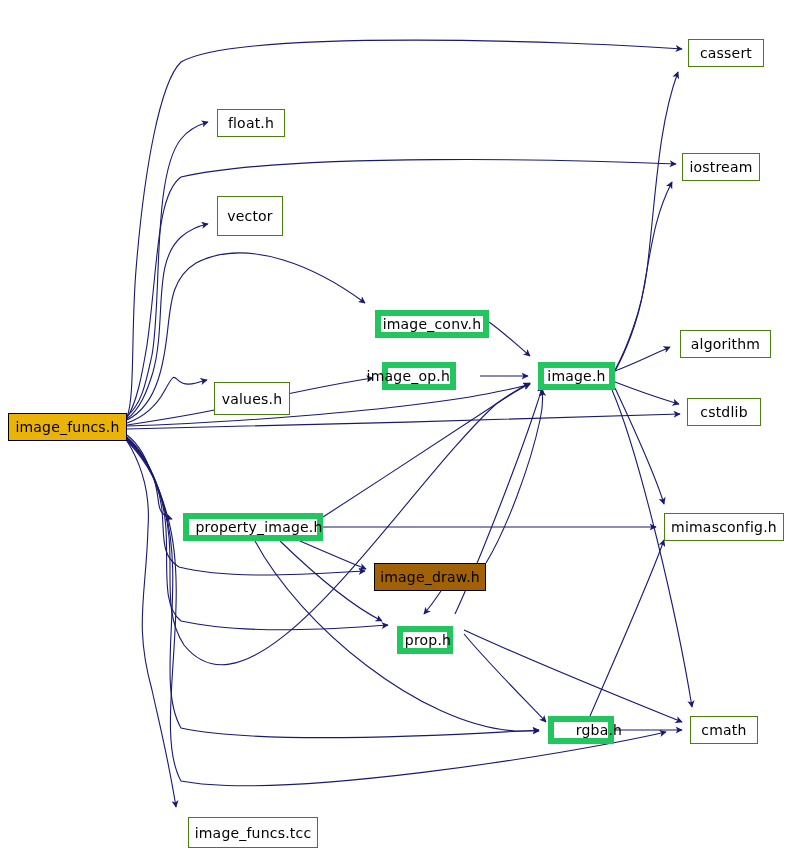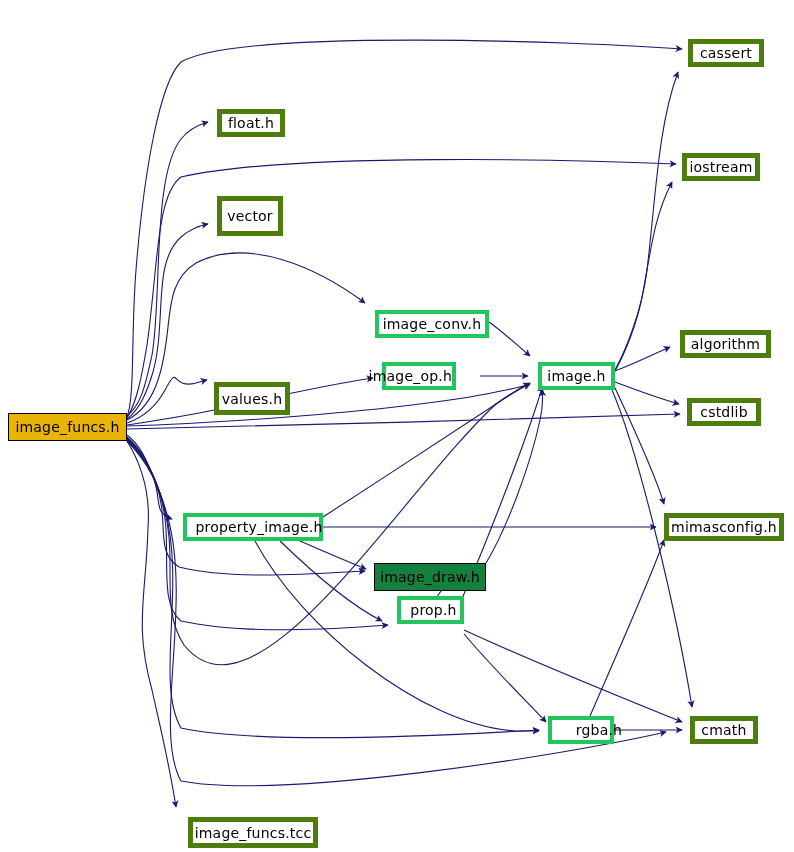--- a/index.html
+++ b/index.html
@@ -36,29 +36,29 @@
     background: #ffffff;
     border: 1px solid #a0a0a0;
     z-index: 5;
   }
   .node.kind-root {
     background: #eab308;
     border: 1px solid #000000;
   }
   .node.kind-link {
     background: #ffffff;
-    border: 4px solid #22c55e;
+    border: 6px solid #22c55e;
   }
   .node.kind-plain {
-    background: #15803d;
+    background: #a16207;
     border: 1px solid #000000;
   }
   .node.kind-system {
     background: #ffffff;
-    border: 5px solid #4d7c0f;
+    border: 1px solid #4d7c0f;
   }
   .node-label {
     pointer-events: none;
   }
 </style>
 </head>
 <body>
 
 <div id="graph-root">
 
@@ -144,21 +144,21 @@
       </div>
       <div class="node kind-link" style="left: 183px; top: 513px; width: 140px; height: 28px; padding-left: 12px;">
         <span class="node-label">property_image.h</span>
       </div>
       <div class="node kind-system" style="left: 664px; top: 513px; width: 120px; height: 28px;">
         <span class="node-label">mimasconfig.h</span>
       </div>
       <div class="node kind-plain" style="left: 374px; top: 563px; width: 112px; height: 28px;">
         <span class="node-label">image_draw.h</span>
       </div>
-      <div class="node kind-link" style="left: 397px; top: 596px; width: 67px; height: 28px; padding-left: 6px;">
+      <div class="node kind-link" style="left: 397px; top: 626px; width: 56px; height: 28px; padding-left: 6px;">
         <span class="node-label">prop.h</span>
       </div>
       <div class="node kind-link" style="left: 548px; top: 716px; width: 66px; height: 28px; padding-left: 36px;">
         <span class="node-label">rgba.h</span>
       </div>
       <div class="node kind-system" style="left: 690px; top: 716px; width: 68px; height: 28px;">
         <span class="node-label">cmath</span>
       </div>
       <div class="node kind-system" style="left: 188px; top: 817px; width: 130px; height: 31px;">
         <span class="node-label">image_funcs.tcc</span>

